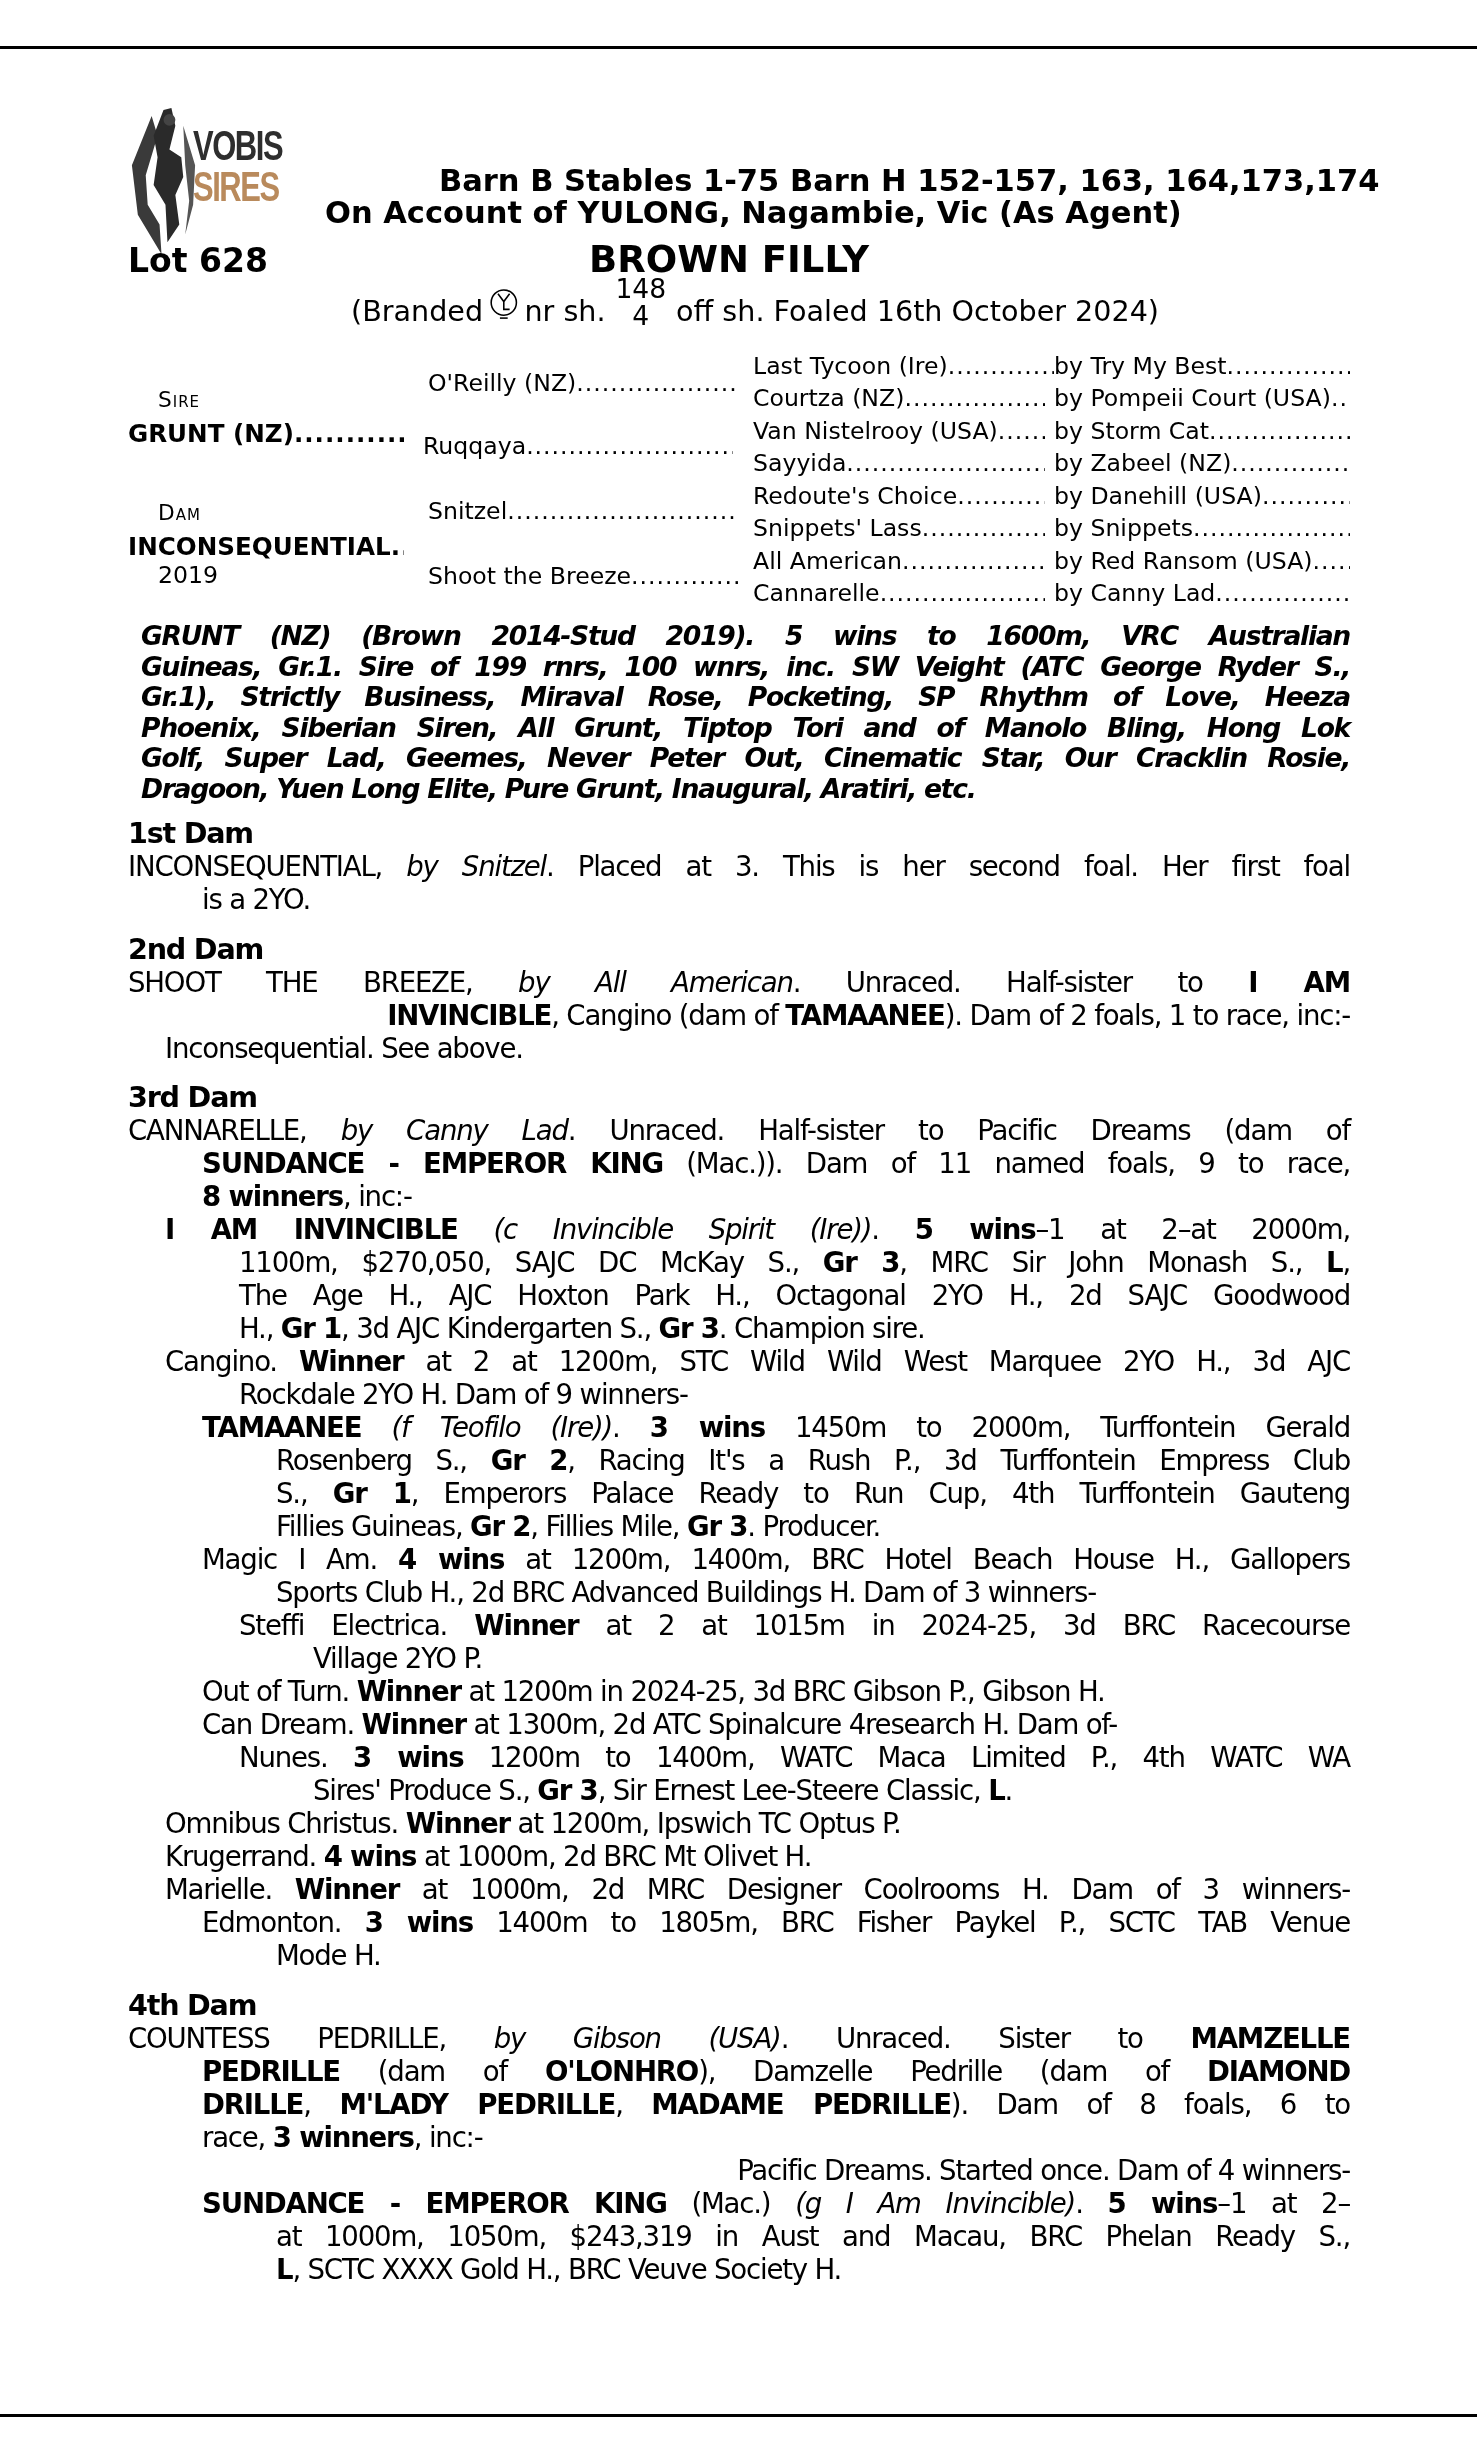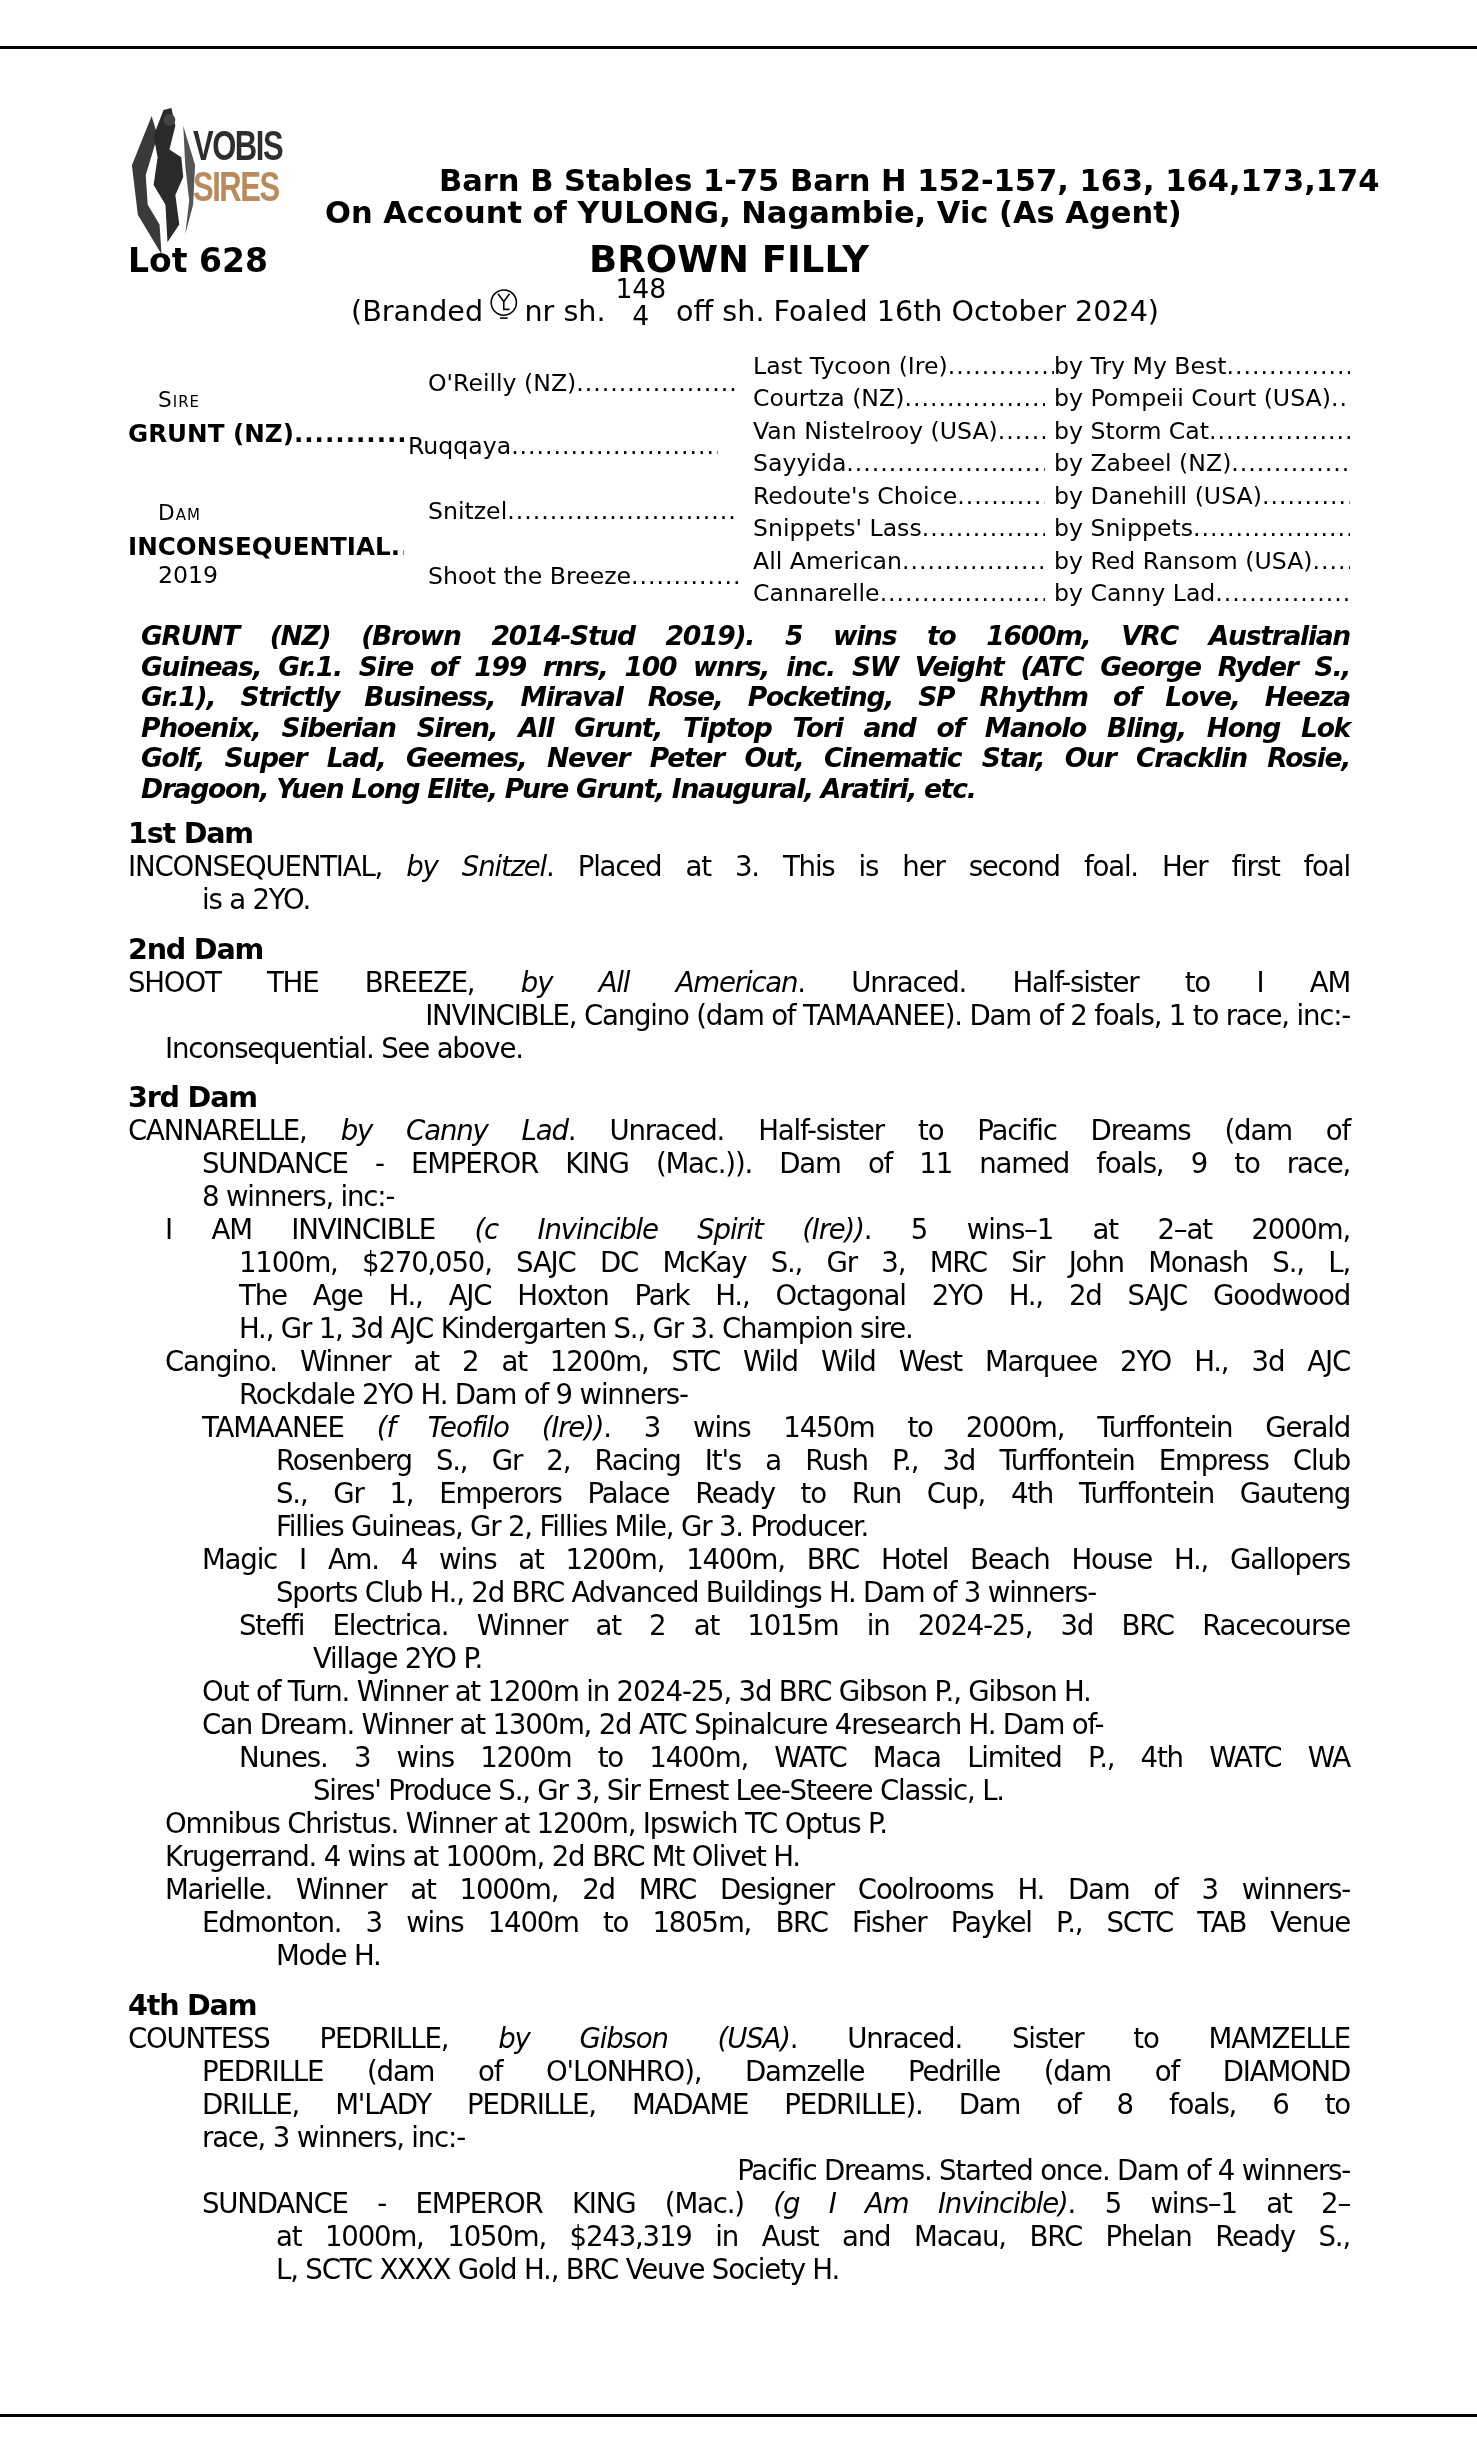--- a/index.html
+++ b/index.html
@@ -36,21 +36,21 @@
   .blurb { position: absolute; left: 141px; top: 621px; width: 1209px; font-family: "DejaVu Sans", sans-serif; font-weight: bold; font-style: italic; font-size: 26.6px; line-height: 30.5px; letter-spacing: -1.3px; }
   .blurb .ln { display: block; text-align: justify; text-align-last: justify; white-space: nowrap; }
   .blurb .ln.last { text-align-last: left; }
 
   
   .body { position: absolute; left: 0; top: 817px; width: 1478px; font-family: "DejaVu Sans", sans-serif; font-size: 27.6px; letter-spacing: -1.2px; }
   .body .h { padding-left: 128px; font-weight: bold; font-size: 28.6px; line-height: 33px; height: 33px; }
   .body .ln { line-height: 33px; height: 33px; white-space: nowrap; box-sizing: border-box; width: 1350px; }
   .body .ln.j { text-align: justify; text-align-last: justify; }
   .body .gap { height: 16.7px; }
-  b { font-weight: normal; }
+  b { font-weight: bold; }
   i { font-style: italic; }
 </style>
 </head>
 <body>
 
 <div class="rule top"></div>
 
 <div class="logo">
   <svg width="79" height="158" viewBox="0 0 80 160" style="position:absolute;left:0;top:0">
     <path d="M28 10 L8 60 L14 110 L38 150 L36 120 L24 100 L22 70 L34 30 Z" fill="#3a3a3a"></path>
@@ -94,21 +94,21 @@
   <div class="cell lead bold" style="left:128px;top:532px;width:276px;">
     <span class="txt">INCONSEQUENTIAL</span>
       <span class="dots"></span>
   </div>
   <div class="cell" style="left:158px;top:561px;">2019</div>
 
   <div class="cell lead" style="left:428px;top:369px;width:310px;">
       <span class="txt">O'Reilly (NZ)</span>
       <span class="dots"></span>
     </div>
-  <div class="cell lead" style="left:408px;top:432px;width:310px;text-align:center;">
+  <div class="cell lead" style="left:423px;top:432px;width:310px;text-align:center;">
       <span class="txt">Ruqqaya</span>
       <span class="dots"></span>
     </div>
   <div class="cell lead" style="left:428px;top:497px;width:310px;">
       <span class="txt">Snitzel</span>
       <span class="dots"></span>
     </div>
   <div class="cell lead" style="left:428px;top:562px;width:310px;">
       <span class="txt">Shoot the Breeze</span>
       <span class="dots"></span>

